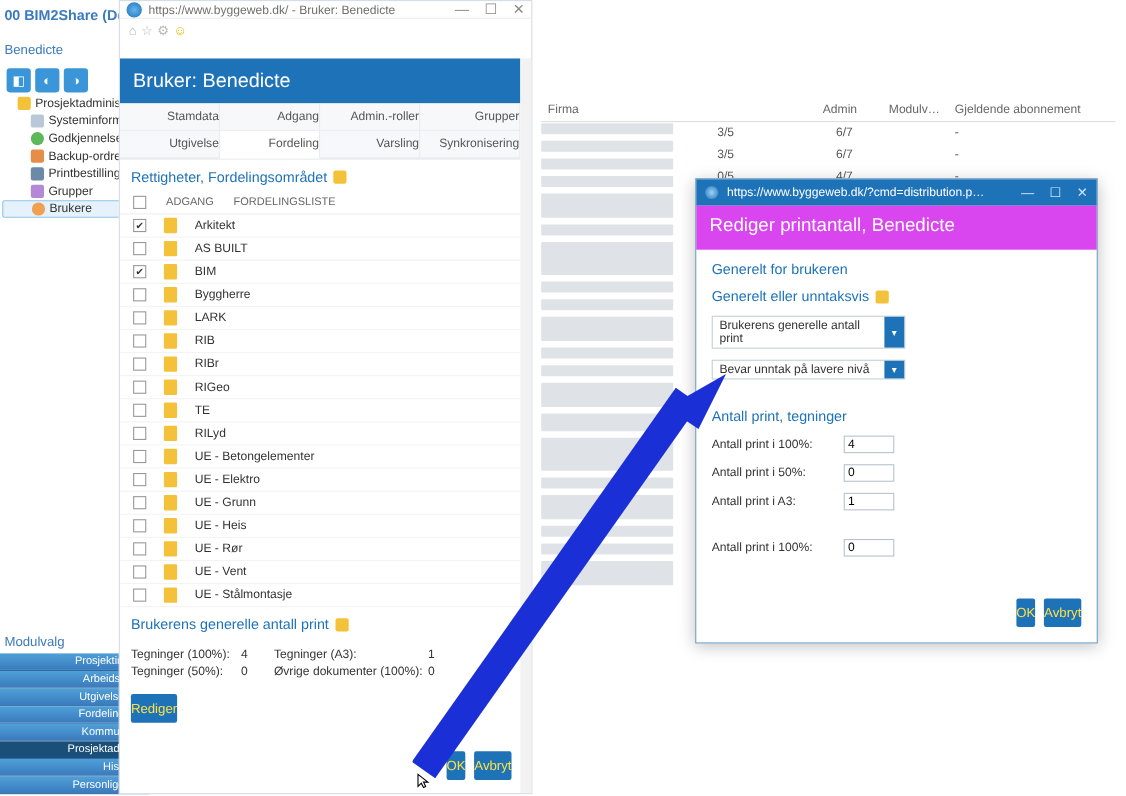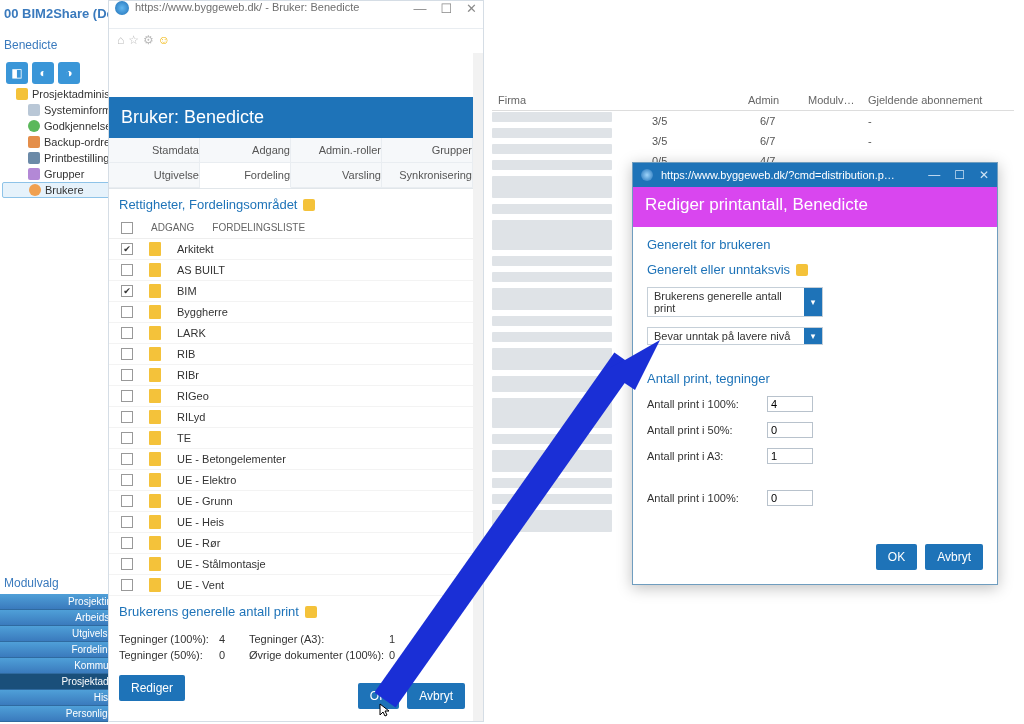--- a/index.html
+++ b/index.html
@@ -27,46 +27,46 @@
 .ic.globe { background: #f0a050; border-radius: 50%; }
 
 
 .modulvalg-title { position: absolute; left: 4px; top: 576px; color: #3a7abd; font-size: 12px; }
 .modulvalg { position: absolute; left: 0; top: 594px; width: 136px; }
 .modulvalg .mv-item { background: linear-gradient(#4fa0d8, #3a7abd); color: #fff; font-size: 10px; padding: 2px 4px; text-align: right; border-bottom: 1px solid #2f6aa0; overflow: hidden; white-space: nowrap; }
 .modulvalg .mv-item.active { background: #1a4f7a; }
 
 
 .win1 { position: absolute; left: 108px; top: 0; width: 376px; height: 722px; background: #fff; border: 1px solid #d5dde5; }
-.win1 .titlebar { height: 28px; display: flex; align-items: flex-start; padding: 0 6px; color: #6f6f6f; font-size: 11px; border-bottom: 1px solid #e9edf1; }
+.win1 .titlebar { height: 16px; display: flex; align-items: flex-end; padding: 0 6px; color: #6f6f6f; font-size: 11px; border-bottom: 1px solid #e9edf1; }
 .win1 .titlebar .ieicon { width: 14px; height: 14px; background: radial-gradient(#63b7f0,#1e6fb6); border-radius: 50%; margin-right: 6px; }
 .win1 .winctrls { margin-left: auto; display: flex; gap: 14px; color: #8a8a8a; font-size: 13px; }
 .win1 .iconrow { height: 22px; display: flex; align-items: center; gap: 4px; padding: 0 8px; }
 .win1 .iconrow span { font-size: 12px; color: #bbb; }
-.win1 .content { position: absolute; left: 0; right: 10px; top: 52px; bottom: 0; overflow: hidden; margin-top: 44px; }
+.win1 .content { position: absolute; left: 0; right: 10px; top: 52px; bottom: 0; overflow: hidden; }
 .win1 .scroll { position: absolute; right: 0; top: 52px; bottom: 0; width: 10px; background: #f2f2f2; }
 
 .blue-header { background: #1e73b8; color: #fff; padding: 10px 12px; font-size: 18px; font-weight: 300; }
 
 .tabs { display: flex; flex-wrap: wrap; background: #f6f8fa; border-bottom: 1px solid #e1e6ea; }
 .tab { width: 25%; text-align: right; padding: 6px 0; font-size: 11px; color: #555; border-right: 1px solid #e9edf1; border-bottom: 1px solid #e9edf1; cursor: pointer; }
 .tab.active { background: #fff; border-bottom: 1px solid #fff; }
 
 .section-title { color: #1e73b8; font-size: 13px; padding: 8px 10px 6px; display: flex; align-items: center; gap: 6px; }
 .help-ic { width: 12px; height: 12px; background: #f4c23a; border-radius: 2px; display: inline-block; }
 
 .list-header { display: flex; gap: 18px; padding: 4px 12px; font-size: 10px; color: #666; border-bottom: 1px solid #eee; }
 .list-header .chk { width: 12px; height: 12px; border: 1px solid #999; }
 .list-row { display: flex; align-items: center; gap: 16px; padding: 3px 12px; font-size: 11px; border-bottom: 1px solid #f3f3f3; }
 .list-row .chk { width: 12px; height: 12px; border: 1px solid #999; display: flex; align-items: center; justify-content: center; font-size: 9px; color: #333; }
 .list-row .fic { width: 12px; height: 14px; background: #f4c23a; border-radius: 1px; flex: none; }
 
 .print-summary { padding: 8px 10px; font-size: 11px; display: grid; grid-template-columns: 100px 30px 140px 20px; row-gap: 4px; }
 
-.btn { background: #1e73b8; color: #ffffff; border: none; padding: 6px 12px; font-size: 12px; border-radius: 2px; cursor: pointer; }
+.btn { background: #1e73b8; color: #fde047; border: none; padding: 6px 0; font-size: 12px; border-radius: 2px; cursor: pointer; }
 .btn-row { padding: 6px 10px; display: flex; gap: 8px; }
 
 .win1 .footer-btns { position: absolute; right: 18px; bottom: 12px; display: flex; gap: 8px; }
 .cursor { width: 16px; height: 16px; position: absolute; left: 378px; top: 702px; }
 .cursor svg { width: 16px; height: 16px; }
 
 
 .bg-table { position: absolute; left: 492px; top: 90px; right: 10px; font-size: 11px; color: #555; }
 .bg-head { display: grid; grid-template-columns: 1fr 60px 60px 140px; border-bottom: 1px solid #ddd; padding: 4px 6px; color: #666; }
 .bg-row { display: grid; grid-template-columns: 1fr 60px 60px 140px; padding: 4px 6px; gap: 48px; }
@@ -278,30 +278,30 @@
           <span>RIBr</span>
         </div>
         <div class="list-row">
           <span class="chk"></span>
           <span class="fic"></span>
           <span>RIGeo</span>
         </div>
         <div class="list-row">
           <span class="chk"></span>
           <span class="fic"></span>
+          <span>TE</span>
+        </div>
+        <div class="list-row">
+          <span class="chk"></span>
+          <span class="fic"></span>
           <span>RILyd</span>
         </div>
         <div class="list-row">
           <span class="chk"></span>
           <span class="fic"></span>
-          <span>TE</span>
-        </div>
-        <div class="list-row">
-          <span class="chk"></span>
-          <span class="fic"></span>
           <span>UE - Betongelementer</span>
         </div>
         <div class="list-row">
           <span class="chk"></span>
           <span class="fic"></span>
           <span>UE - Elektro</span>
         </div>
         <div class="list-row">
           <span class="chk"></span>
           <span class="fic"></span>
@@ -313,26 +313,26 @@
           <span>UE - Heis</span>
         </div>
         <div class="list-row">
           <span class="chk"></span>
           <span class="fic"></span>
           <span>UE - Rør</span>
         </div>
         <div class="list-row">
           <span class="chk"></span>
           <span class="fic"></span>
+          <span>UE - Vent</span>
+        </div>
+        <div class="list-row">
+          <span class="chk"></span>
+          <span class="fic"></span>
           <span>UE - Stålmontasje</span>
-        </div>
-        <div class="list-row">
-          <span class="chk"></span>
-          <span class="fic"></span>
-          <span>UE - Vent</span>
         </div>
       </div>
 
     <div class="section-title">
         <span>Brukerens generelle antall print</span>
         <span class="help-ic"></span>
       </div>
     <div class="print-summary">
       <span>Tegninger (100%):</span>
         <span>4</span>

